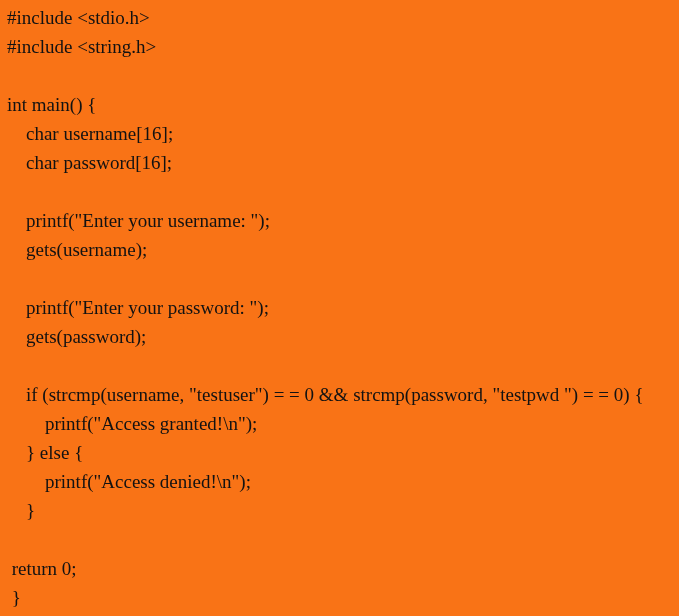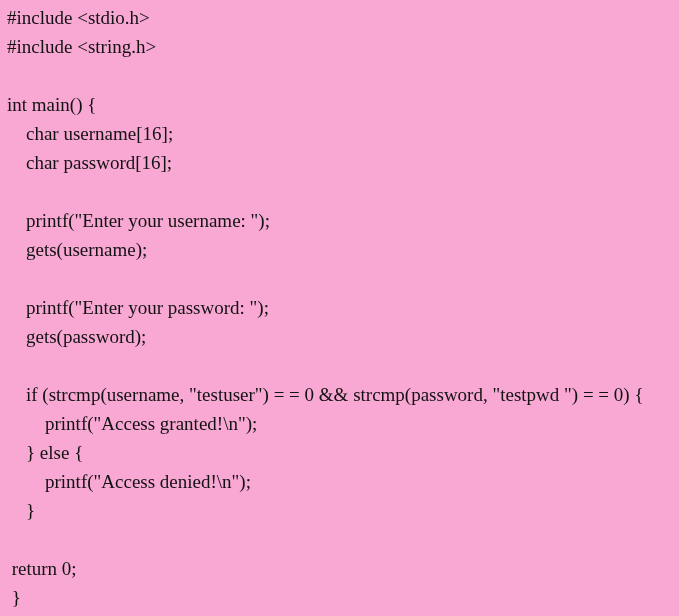--- a/index.html
+++ b/index.html
@@ -4,21 +4,21 @@
 <style>
   html, body {
     margin: 0;
     padding: 0;
     background: #ffffff;
   }
   .page {
     position: relative;
     width: 679px;
     height: 616px;
-    background: #f9a8d4;
+    background: #f97316;
     overflow: hidden;
     box-sizing: border-box;
   }
   .code-block {
     margin: 0;
     padding: 3px 4px 0 7px;
     font-family: "Liberation Serif", "DejaVu Serif", serif;
     font-size: 19px;
     line-height: 29px;
     color: #121212;

